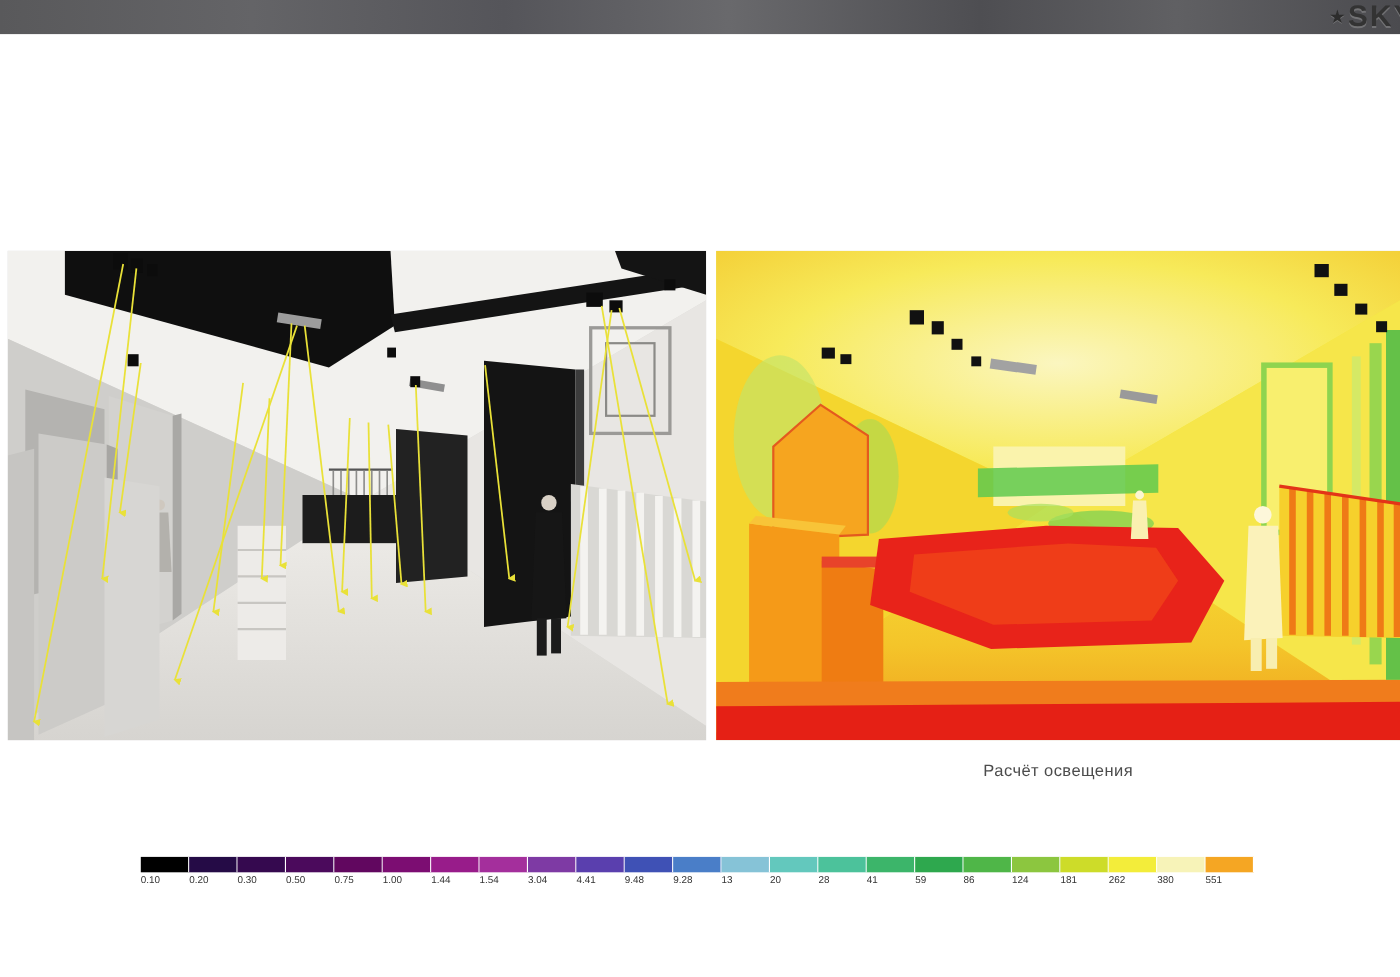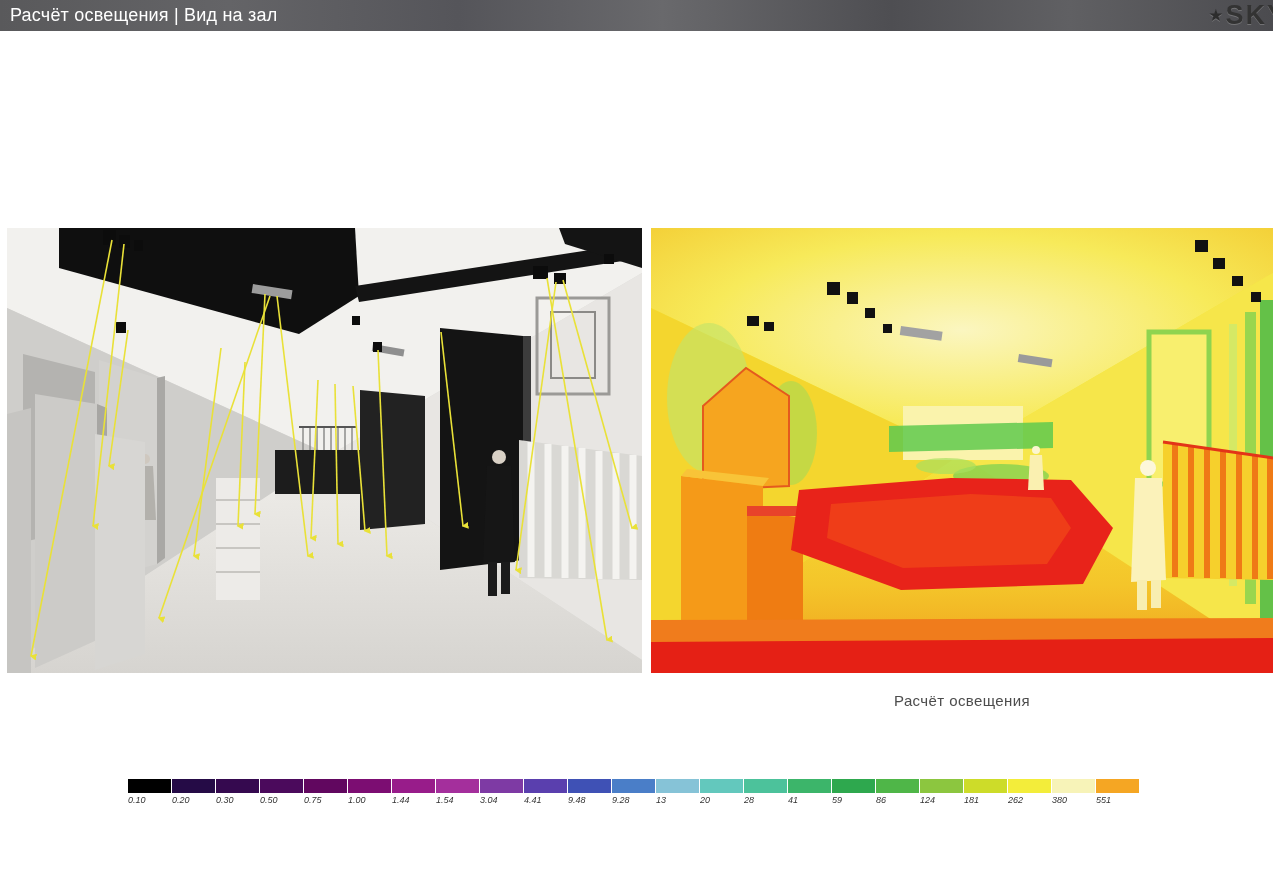--- a/index.html
+++ b/index.html
@@ -20,33 +20,32 @@
   
   .fig { position:absolute; top:228px; }
   .fig-left  { left:7px;   width:635px; }
   .fig-right { left:651px; width:622px; }
   .fig-image { width:100%; height:445px; overflow:hidden; background:#ddd; }
   .fig-image svg { display:block; width:100%; height:100%; }
   figcaption { margin-top:19px; text-align:center; font-size:15px; color:#4c4c4c; letter-spacing:.4px; }
 
   
   .legend { position:absolute; left:128px; top:779px; }
-  .legend-row { display:flex;font-style:italic; }
+  .legend-row { display:flex; }
   .legend-row + .legend-row { margin-top:3px; }
   .legend-cell { width:44px; flex:0 0 44px; }
   .legend-swatch { height:14px; border-right:1px solid #ffffff; }
   .legend-label { font-size:9px; line-height:10px; color:#333333; margin-top:2px; white-space:nowrap; }
 </style>
 </head>
 <body>
 
 <div class="page">
 
   <header class="topbar">
-    <div class="topbar-title">Расчёт освещения | Вид на зал</div>
     <div class="logo">
       <span class="logo-star">★</span>
       <span class="logo-text">SKY</span>
     </div>
   </header>
 
   <figure class="fig fig-left">
     <div class="fig-image">
       <svg viewBox="0 0 635 445" preserveAspectRatio="none">
         <defs>

